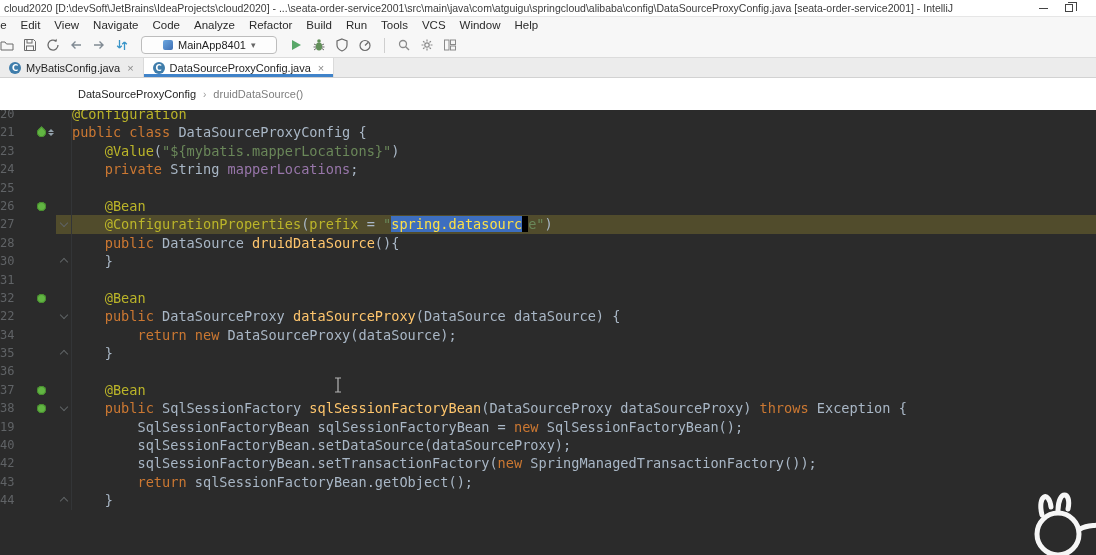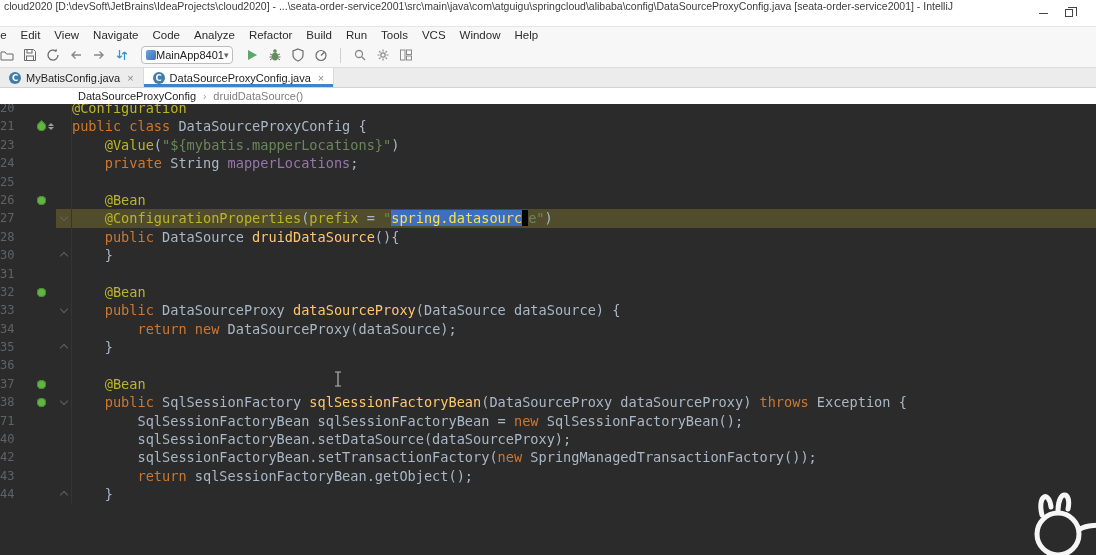--- a/index.html
+++ b/index.html
@@ -1,51 +1,51 @@
 <!DOCTYPE html>
 <html style="--editor-bg: #2b2b2b; --fg: #a9b7c6; --kw: #cc7832; --ann: #bbb529; --str: #6a8759; --field: #9876aa; --method: #ffc66d; --ln: #606366; --sel-bg: #3d6ebf; --caret-row: #514c2c; --accent: #4083c9; --bean: #62b543;"><head>
 <meta charset="utf-8">
 <style>
   *{margin:0;padding:0;box-sizing:border-box}
   html,body{width:1096px;height:555px;overflow:hidden}
   body{font-family:"Liberation Sans",sans-serif;background:var(--editor-bg,#2b2b2b);position:relative}
 
   
-  .titlebar{height:27px;background:#ffffff;display:flex;align-items:flex-start;padding-left:4px;border-bottom:1px solid #e6e6e6}
+  .titlebar{height:17px;background:#ffffff;display:flex;align-items:center;padding-left:4px;border-bottom:1px solid #e6e6e6}
   .title-text{font-size:10.5px;color:#3c3c3c;white-space:nowrap;overflow:hidden;flex:1 1 auto}
   .win-controls{display:flex;align-items:center;height:100%;flex:0 0 auto}
   .win-btn{width:26px;height:100%;display:flex;align-items:center;justify-content:center;color:#444;font-size:10px}
   .restore-glyph{width:8px;height:8px;border:1px solid #444;position:relative;background:#fff}
   .restore-glyph::before{content:'';position:absolute;left:2px;top:-3px;width:8px;height:8px;border:1px solid #444;border-left:none;border-bottom:none}
   .min-glyph{width:9px;height:1px;background:#444}
 
   
   .menubar{height:16px;background:#f7f7f7;display:flex;align-items:center;overflow:hidden}
   .menu-item{font-size:11.5px;color:#2b2b2b;padding:0 7px;white-space:nowrap}
   .menu-item.clipped{margin-left:-19px}
 
   
   .toolbar{height:25px;background:#f7f7f7;border-bottom:1px solid #dcdcdc;display:flex;align-items:center;padding-left:6px;gap:3px;overflow:hidden}
   .tbi{width:20px;height:20px;display:flex;align-items:center;justify-content:center;flex:0 0 auto}
   .tbi.clipped{margin-left:-9px}
   .tb-divider{width:1px;height:15px;background:#cfcfcf;margin:0 6px}
-  .run-combo{height:18px;display:flex;align-items:center;border:1px solid #bdbdbd;border-radius:4px;background:#fdfdfd;padding:0 4px;margin:0 6px;font-size:11px;color:#222}
+  .run-combo{height:18px;display:flex;align-items:center;gap:5px;border:1px solid #bdbdbd;border-radius:4px;background:#fdfdfd;padding:0 21px;margin:0 6px;font-size:11px;color:#222}
   .app-icon{width:10px;height:10px;border-radius:2px;background:linear-gradient(135deg,#6ba7e0,#3f6fb4)}
   .chev{font-size:9px;color:#666;font-family:"DejaVu Sans",sans-serif}
 
   
   .tabbar{height:20px;background:#ececec;display:flex;align-items:stretch;border-bottom:1px solid #d2d2d2}
   .tab{display:flex;align-items:center;gap:5px;padding:0 9px;font-size:11px;color:#1f1f1f;border-right:1px solid #dadada;position:relative;white-space:nowrap}
   .tab.active{background:#ffffff}
   .tab.active::after{content:'';position:absolute;left:0;right:0;bottom:0;height:3px;background:var(--accent,#4083c9)}
   .cicon{width:12px;height:12px;border-radius:50%;background:#3f7dab;color:#fff;font-size:8.5px;font-weight:bold;display:flex;align-items:center;justify-content:center;font-family:"DejaVu Sans",sans-serif}
   .tclose{color:#8a8a8a;font-size:11px;margin-left:2px}
 
   
-  .breadcrumbs{height:16px;background:#ffffff;display:flex;align-items:center;gap:7px;padding-left:78px;font-size:11px}
+  .breadcrumbs{height:32px;background:#ffffff;display:flex;align-items:center;gap:7px;padding-left:78px;font-size:11px}
   .bc-item{color:#1f1f1f}
   .bc-item.secondary{color:#7e7e7e}
   .bc-sep{color:#9a9a9a;font-size:10px}
 
   
   .editor{height:461px;background:var(--editor-bg,#2b2b2b);overflow:hidden;font-family:"DejaVu Sans Mono",monospace;font-size:13.6px;line-height:18.4px;position:relative}
   .code-lines{margin-top:-5px}
   .code-row{display:flex;height:18.4px;white-space:pre}
   .ln{flex:0 0 34px;text-align:left;color:var(--ln,#606366);font-size:12px;padding-right:2px}
   .gicons{flex:0 0 22px;display:flex;align-items:center;gap:2px;padding-left:3px}
@@ -219,27 +219,27 @@
       <div class="code-row"><span class="ln">21</span><span class="gicons"><span class="gi spring-class"></span><span class="gi related"></span></span><span class="fold"></span><span class="code"><span class="tk-k">public class </span><span class="tk-d">DataSourceProxyConfig {</span></span></div>
       <div class="code-row"><span class="ln">23</span><span class="gicons"></span><span class="fold"></span><span class="code"><span class="tk-d">    </span><span class="tk-a">@Value</span><span class="tk-d">(</span><span class="tk-s">"${mybatis.mapperLocations}"</span><span class="tk-d">)</span></span></div>
       <div class="code-row"><span class="ln">24</span><span class="gicons"></span><span class="fold"></span><span class="code"><span class="tk-d">    </span><span class="tk-k">private</span><span class="tk-d"> String </span><span class="tk-f">mapperLocations</span><span class="tk-d">;</span></span></div>
       <div class="code-row"><span class="ln">25</span><span class="gicons"></span><span class="fold"></span><span class="code"></span></div>
       <div class="code-row"><span class="ln">26</span><span class="gicons"><span class="gi bean"></span></span><span class="fold"></span><span class="code"><span class="tk-d">    </span><span class="tk-a">@Bean</span></span></div>
       <div class="code-row hl"><span class="ln">27</span><span class="gicons"></span><span class="fold"><span class="fm open"></span></span><span class="code"><span class="tk-d">    </span><span class="tk-a">@ConfigurationProperties</span><span class="tk-d">(</span><span class="tk-a">prefix</span><span class="tk-d"> = </span><span class="tk-s">"</span><span class="tk-sel">spring.datasourc</span><span class="tk-s">e"</span><span class="tk-d">)</span></span></div>
       <div class="code-row"><span class="ln">28</span><span class="gicons"></span><span class="fold"></span><span class="code"><span class="tk-d">    </span><span class="tk-k">public</span><span class="tk-d"> DataSource </span><span class="tk-m">druidDataSource</span><span class="tk-d">(){</span></span></div>
       <div class="code-row"><span class="ln">30</span><span class="gicons"></span><span class="fold"><span class="fm close"></span></span><span class="code"><span class="tk-d">    }</span></span></div>
       <div class="code-row"><span class="ln">31</span><span class="gicons"></span><span class="fold"></span><span class="code"></span></div>
       <div class="code-row"><span class="ln">32</span><span class="gicons"><span class="gi bean"></span></span><span class="fold"></span><span class="code"><span class="tk-d">    </span><span class="tk-a">@Bean</span></span></div>
-      <div class="code-row"><span class="ln">33</span><span class="gicons"></span><span class="fold"><span class="fm open"></span></span><span class="code"><span class="tk-d">    </span><span class="tk-k">public</span><span class="tk-d"> DataSourceProxy </span><span class="tk-m">dataSourceProxy</span><span class="tk-d">(DataSource dataSource) {</span></span></div>
+      <div class="code-row"><span class="ln">22</span><span class="gicons"></span><span class="fold"><span class="fm open"></span></span><span class="code"><span class="tk-d">    </span><span class="tk-k">public</span><span class="tk-d"> DataSourceProxy </span><span class="tk-m">dataSourceProxy</span><span class="tk-d">(DataSource dataSource) {</span></span></div>
       <div class="code-row"><span class="ln">34</span><span class="gicons"></span><span class="fold"></span><span class="code"><span class="tk-d">        </span><span class="tk-k">return </span><span class="tk-k">new </span><span class="tk-d">DataSourceProxy(dataSource);</span></span></div>
       <div class="code-row"><span class="ln">35</span><span class="gicons"></span><span class="fold"><span class="fm close"></span></span><span class="code"><span class="tk-d">    }</span></span></div>
       <div class="code-row"><span class="ln">36</span><span class="gicons"></span><span class="fold"></span><span class="code"></span></div>
       <div class="code-row"><span class="ln">37</span><span class="gicons"><span class="gi bean"></span></span><span class="fold"></span><span class="code"><span class="tk-d">    </span><span class="tk-a">@Bean</span></span></div>
       <div class="code-row"><span class="ln">38</span><span class="gicons"><span class="gi bean"></span></span><span class="fold"><span class="fm open"></span></span><span class="code"><span class="tk-d">    </span><span class="tk-k">public</span><span class="tk-d"> SqlSessionFactory </span><span class="tk-m">sqlSessionFactoryBean</span><span class="tk-d">(DataSourceProxy dataSourceProxy) </span><span class="tk-k">throws</span><span class="tk-d"> Exception {</span></span></div>
-      <div class="code-row"><span class="ln">71</span><span class="gicons"></span><span class="fold"></span><span class="code"><span class="tk-d">        SqlSessionFactoryBean sqlSessionFactoryBean = </span><span class="tk-k">new </span><span class="tk-d">SqlSessionFactoryBean();</span></span></div>
+      <div class="code-row"><span class="ln">19</span><span class="gicons"></span><span class="fold"></span><span class="code"><span class="tk-d">        SqlSessionFactoryBean sqlSessionFactoryBean = </span><span class="tk-k">new </span><span class="tk-d">SqlSessionFactoryBean();</span></span></div>
       <div class="code-row"><span class="ln">40</span><span class="gicons"></span><span class="fold"></span><span class="code"><span class="tk-d">        sqlSessionFactoryBean.setDataSource(dataSourceProxy);</span></span></div>
       <div class="code-row"><span class="ln">42</span><span class="gicons"></span><span class="fold"></span><span class="code"><span class="tk-d">        sqlSessionFactoryBean.setTransactionFactory(</span><span class="tk-k">new </span><span class="tk-d">SpringManagedTransactionFactory());</span></span></div>
       <div class="code-row"><span class="ln">43</span><span class="gicons"></span><span class="fold"></span><span class="code"><span class="tk-d">        </span><span class="tk-k">return</span><span class="tk-d"> sqlSessionFactoryBean.getObject();</span></span></div>
       <div class="code-row"><span class="ln">44</span><span class="gicons"></span><span class="fold"><span class="fm close"></span></span><span class="code"><span class="tk-d">    }</span></span></div>
     </div>
 
   <span class="ibeam">
     <svg width="10" height="16" viewBox="0 0 10 16">
         <path d="M2 1h6M5 1v14M2 15h6" fill="none" stroke="#b5b5b5" stroke-width="1.2"></path>
       </svg>

